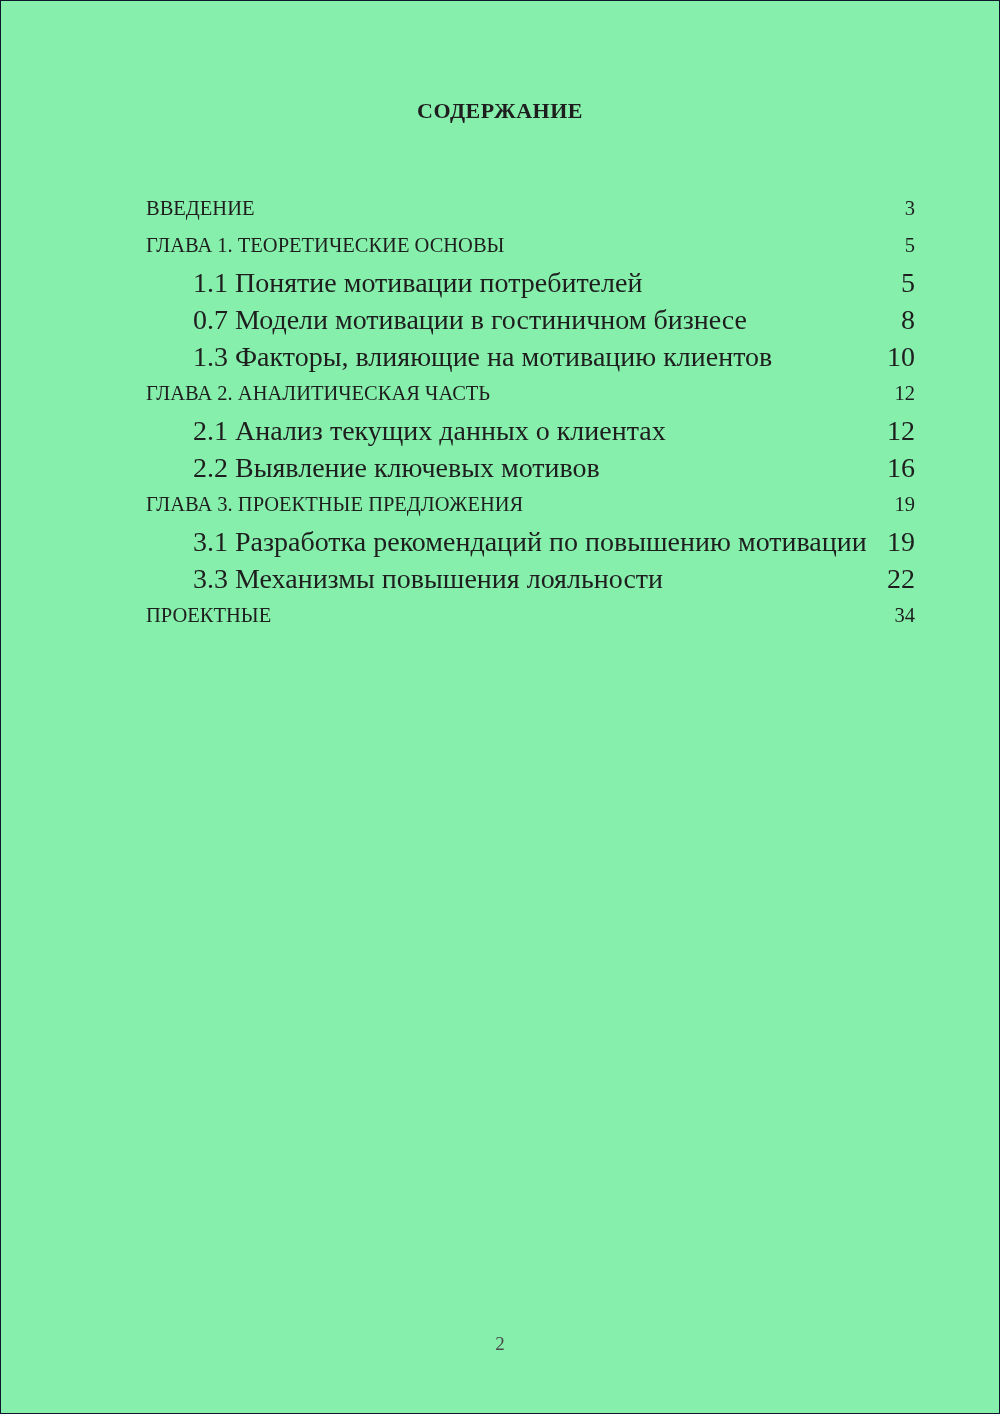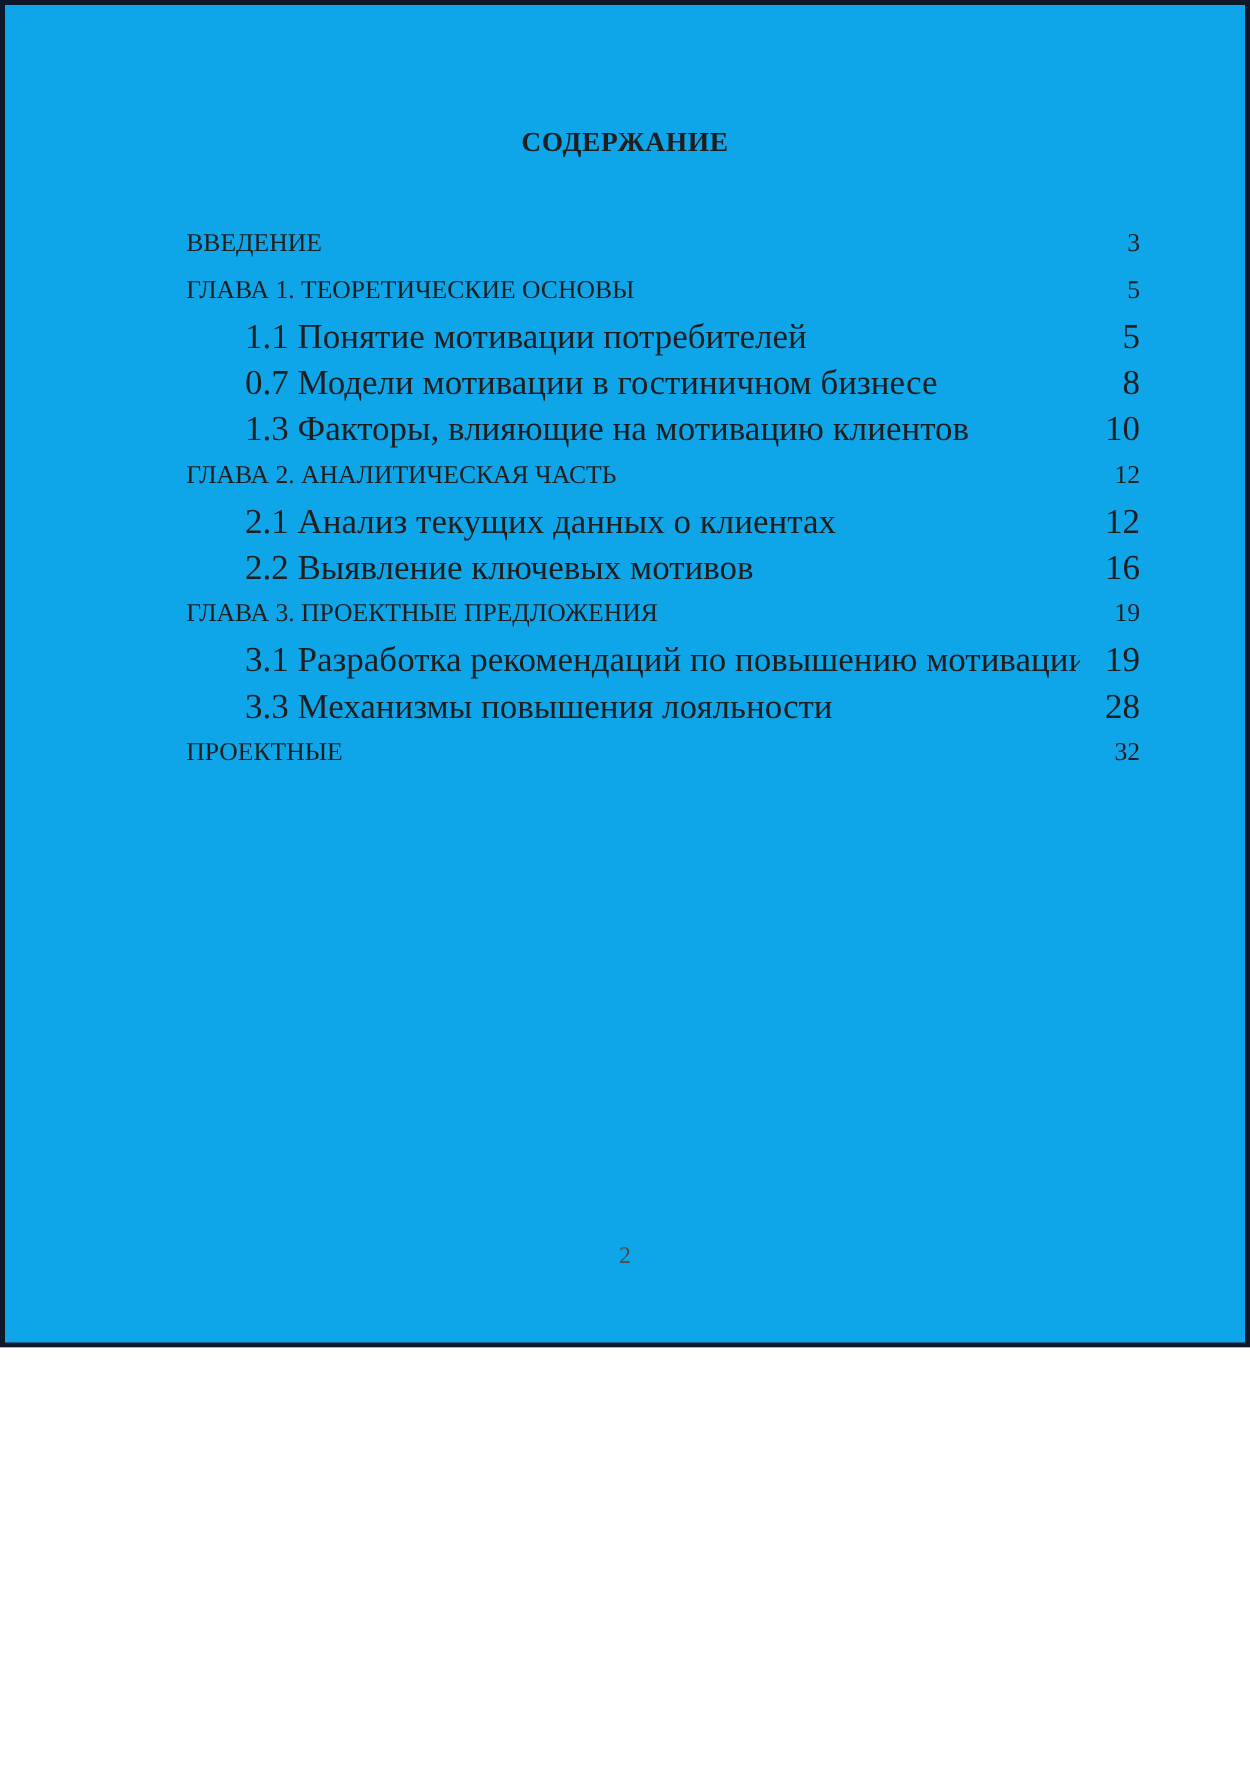--- a/index.html
+++ b/index.html
@@ -5,34 +5,34 @@
   * { margin: 0; padding: 0; box-sizing: border-box; }
   html, body {
     width: 1000px;
     background: #ffffff;
     font-family: "Liberation Serif", serif;
     color: #1e1e1e;
   }
   .page {
     position: relative;
     width: 1000px;
-    height: 1078px;
-    background: #0ea5e9;
-    border: 4px solid #0f172a;
+    height: 1414px;
+    background: #86efac;
+    border: 1px solid #0f172a;
     overflow: hidden;
   }
   .doc-title {
     margin-top: 97px;
     text-align: center;
     font-size: 22px;
     font-weight: bold;
     letter-spacing: 0.5px;
   }
   .toc {
-    margin-top: 50px;
+    margin-top: 66px;
     margin-left: 145px;
     margin-right: 84px; 
   }
   .toc-row {
     display: flex;
     justify-content: space-between;
     align-items: baseline;
     font-size: 20.5px;
     line-height: 37px;
     white-space: nowrap;
@@ -107,26 +107,26 @@
     </div>
 
     <div class="toc-row level-1">
       <span class="toc-label">3.1 Разработка рекомендаций по повышению мотивации</span>
       <span class="toc-page">19</span>
     </div>
 
 
     <div class="toc-row level-1">
       <span class="toc-label">3.3 Механизмы повышения лояльности</span>
-      <span class="toc-page">28</span>
+      <span class="toc-page">22</span>
     </div>
 
     <div class="toc-row level-0">
       <span class="toc-label">ПРОЕКТНЫЕ</span>
-      <span class="toc-page">32</span>
+      <span class="toc-page">34</span>
     </div>
 
 
   </div>
 
   <div class="footer-page-number">2</div>
 
 </div>
 
 </body></html>

